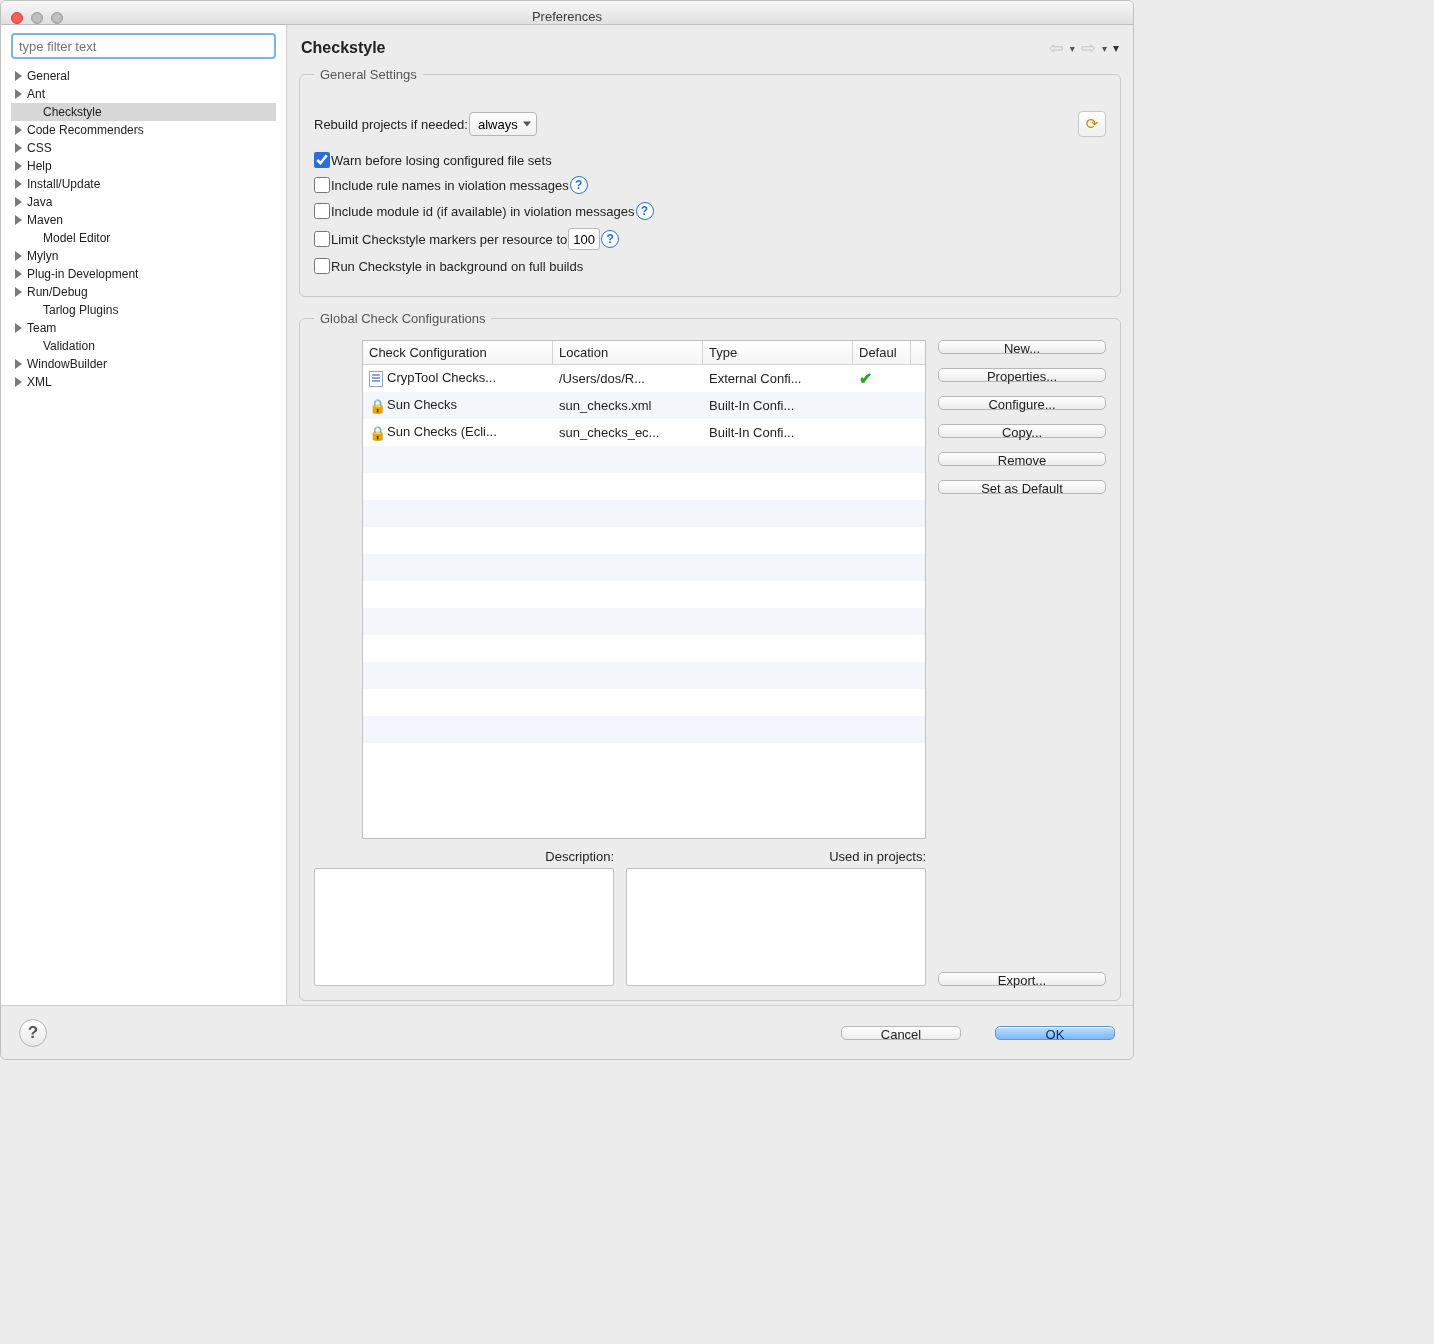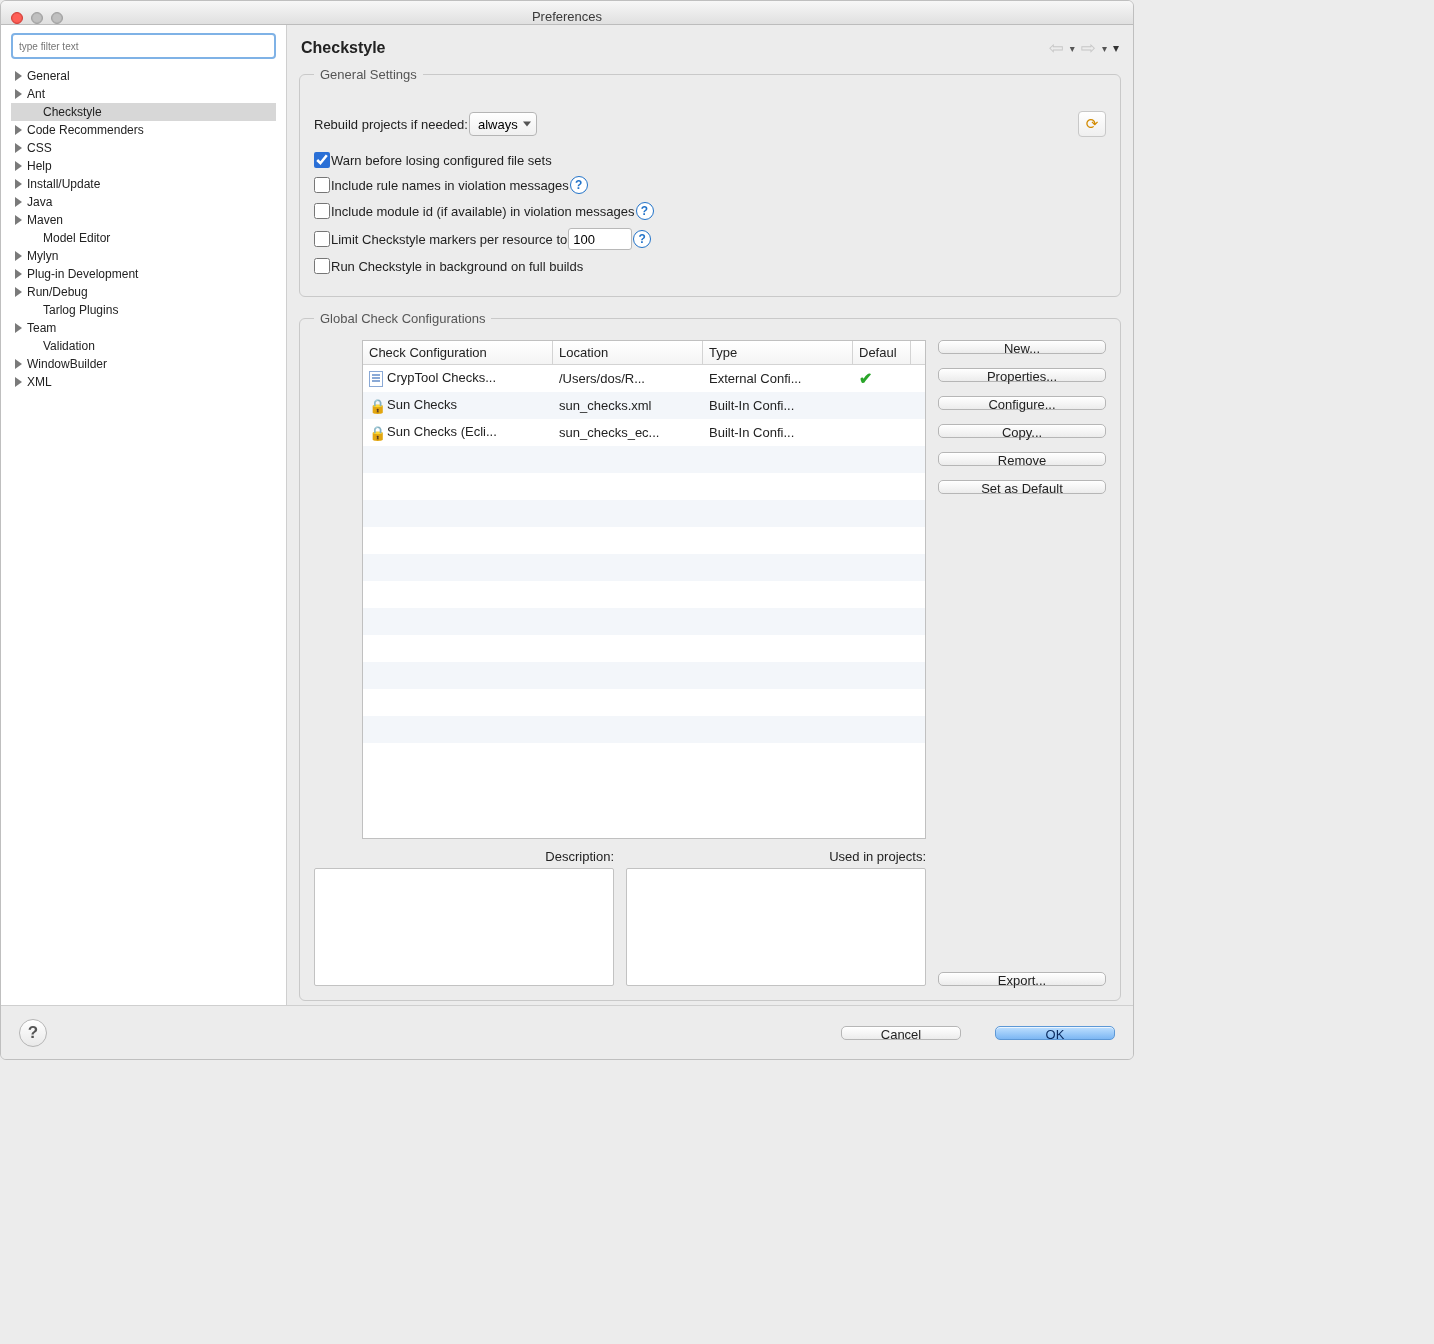--- a/index.html
+++ b/index.html
@@ -46,21 +46,21 @@
     background:#fff;
     border-right:1px solid #cfcfcf;
     display:flex; flex-direction:column;
     padding:8px 10px;
   }
   .filter-input {
     width:100%; height:26px;
     border:2px solid #7fb2e6;
     border-radius:4px;
     padding:2px 6px;
-    font-size:10px;
+    font-size:13px;
     color:#999;
     background:#fff;
     outline:none;
     margin-bottom:8px;
   }
   .tree { list-style:none; }
   .tree li {
     display:flex; align-items:center;
     padding:2px 0 2px 4px;
     font-size:12px;
@@ -124,21 +124,21 @@
   }
   input[type="checkbox"].mac {
     width:16px;height:16px; accent-color:#2a6fd6;
   }
   .help-icon {
     width:18px;height:18px;border:1px solid #2273c9;border-radius:50%;
     color:#2273c9;display:inline-flex;align-items:center;justify-content:center;
     font-size:12px;font-weight:bold;background:#fff;
   }
   input.num-field {
-    width:64px;height:22px;border:1px solid #b8b8b8;border-radius:3px;padding:1px 4px;font-size:13px;text-align:left;
+    width:32px;height:22px;border:1px solid #b8b8b8;border-radius:3px;padding:1px 4px;font-size:13px;text-align:left;
   }
   .global-fs { flex:1; display:flex; flex-direction:column; overflow:hidden; min-height:0; margin-bottom:4px;}
   .table-area { display:flex; gap:12px; flex:1; min-height:0;margin-left:48px;}
   .table-wrap {
     flex:1; border:1px solid #c0c0c0; background:#fff; display:flex; flex-direction:column; min-height:0;
   }
   .thead { display:flex; background:#fff; border-bottom:1px solid #d3d3d3; }
   .th {
     padding:4px 6px; font-size:13px; color:#222;
     border-right:1px solid #d3d3d3;

